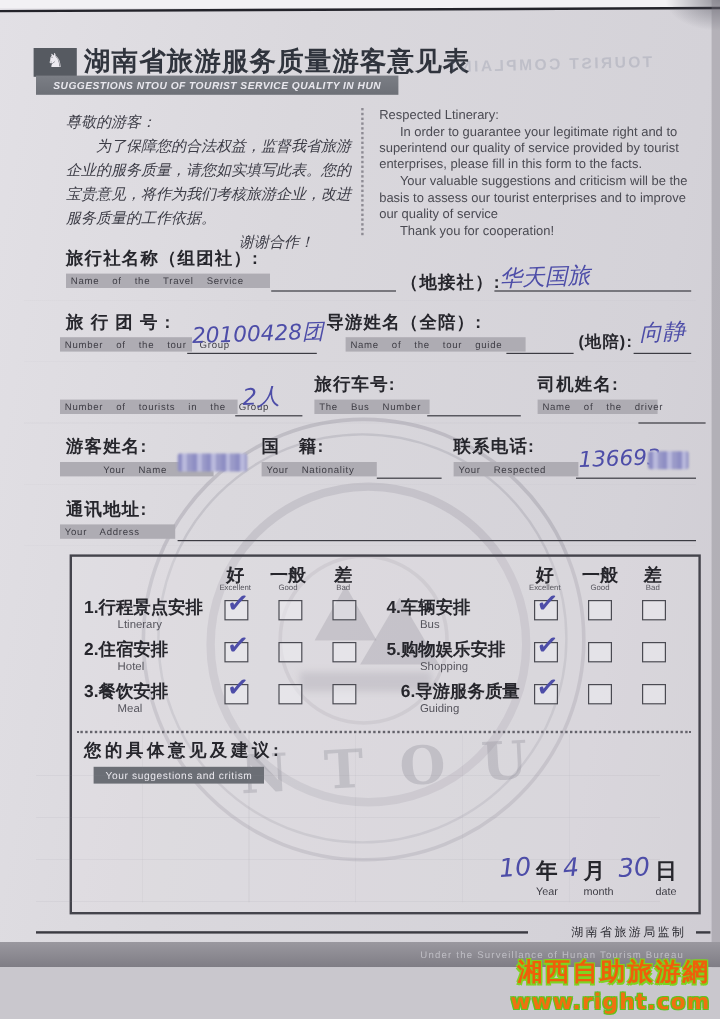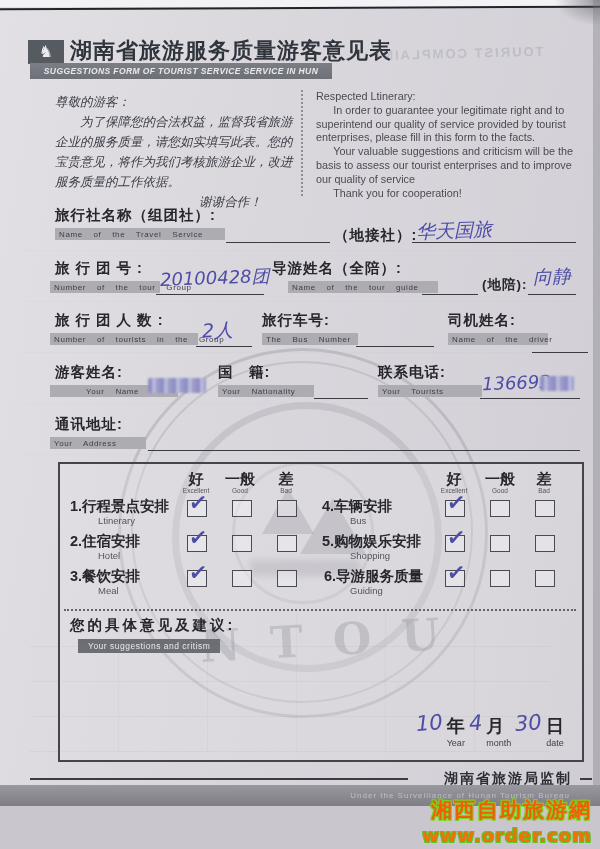--- a/index.html
+++ b/index.html
@@ -72,21 +72,21 @@
   
   .date-row{display:flex;align-items:flex-start;gap:4px;}
   .date-cn{font-weight:bold;font-size:18px;}
   .date-en{font-size:9px;color:#3f3e46;text-align:center;}
   .date-hw{font-family:"DejaVu Sans",sans-serif;font-style:italic;color:#4d4da8;font-size:21px;
         transform:rotate(-4deg);margin-top:-3px;}
   
   .footer-row{left:30px;top:770px;width:562px;display:flex;align-items:center;gap:8px;}
   .footer-line{border-top:2px solid #3b3b42;flex:1;}
   .footer-line.short{flex:0 0 12px;}
-  .footer-issuer{font-weight:bold;font-size:14px;letter-spacing:2px;color:#2c2c33;margin-left:28px;}
+  .footer-issuer{font-weight:normal;font-size:10px;letter-spacing:2px;color:#2c2c33;margin-left:28px;}
   .scan-bar{left:0;top:785px;width:600px;height:21px;background:linear-gradient(#9a989f,#7f7d85);
         display:flex;align-items:center;justify-content:flex-end;padding-right:30px;box-sizing:border-box;}
   .scan-bar span{color:rgba(240,240,246,.5);font-size:8px;letter-spacing:1px;}
   .site-mark{right:8px;top:796px;text-align:right;font-family:"DejaVu Sans",sans-serif;font-weight:bold;}
   .site-name{font-size:21px;color:#ef5f0a;letter-spacing:2px;
         text-shadow:-1px -1px 0 #7ed321,1px -1px 0 #7ed321,-1px 1px 0 #7ed321,1px 1px 0 #7ed321;}
   .site-url{font-size:18px;color:#f07010;letter-spacing:1px;margin-top:1px;
         text-shadow:-1px -1px 0 #5fc41e,1px -1px 0 #5fc41e,-1px 1px 0 #5fc41e,1px 1px 0 #5fc41e;}
 </style>
 </head>
@@ -107,21 +107,21 @@
   <div class="mountain" style="left:262px;top:488px;width:52px;height:46px;"></div>
   <div class="mountain" style="left:300px;top:498px;width:66px;height:56px;"></div>
   <div class="stamp-blob" style="left:250px;top:560px;width:110px;height:16px;"></div>
   <div class="abs stamp-letters">NTOU</div>
 
   <div class="abs logo-box">
     <span>♞</span>
   </div>
   <div class="abs title">湖南省旅游服务质量游客意见表</div>
   <div class="abs subtitle-bar">
-    <span>SUGGESTIONS FORM OF TOURIST SERVICE SERVICE IN HUN</span>
+    <span>SUGGESTIONS NTOU OF TOURIST SERVICE QUALITY IN HUN</span>
   </div>
   <div class="abs bleed-head">TOURIST COMPLAINT</div>
 
   <div class="abs intro-cn">
     <div>尊敬的游客：</div>
     <div class="body">为了保障您的合法权益，监督我省旅游企业的服务质量，请您如实填写此表。您的宝贵意见，将作为我们考核旅游企业，改进服务质量的工作依据。</div>
     <div class="closing">谢谢合作！</div>
   </div>
   <div class="abs intro-divider"></div>
   <div class="abs intro-en">
@@ -142,39 +142,38 @@
   <div class="abs sub" style="left:50px;top:281px;width:102px;">Number of the tour Group</div>
   <div class="abs hw" style="left:160px;top:266px;font-size:18px;">20100428团</div>
   <div class="abs uline" style="left:156px;top:294px;width:108px;"></div>
   <div class="abs lbl" style="left:272px;top:259px;">导游姓名（全陪）:</div>
   <div class="abs sub" style="left:288px;top:281px;width:142px;">Name of the tour guide</div>
   <div class="abs uline" style="left:422px;top:294px;width:56px;"></div>
   <div class="abs lbl" style="left:482px;top:276px;font-size:13.5px;">(地陪):</div>
   <div class="abs hw" style="left:533px;top:264px;font-size:19px;">向静</div>
   <div class="abs uline" style="left:528px;top:294px;width:48px;"></div>
 
-  <div class="abs lbl" style="left:55px;top:311px;">旅 行 团 人 数 :</div>
   <div class="abs sub" style="left:50px;top:333px;width:140px;">Number of tourists in the Group</div>
   <div class="abs hw" style="left:202px;top:318px;font-size:19px;">2人</div>
   <div class="abs uline" style="left:196px;top:346px;width:56px;"></div>
   <div class="abs lbl" style="left:262px;top:311px;">旅行车号:</div>
   <div class="abs sub" style="left:262px;top:333px;width:88px;">The Bus Number</div>
   <div class="abs uline" style="left:356px;top:346px;width:78px;"></div>
   <div class="abs lbl" style="left:448px;top:311px;">司机姓名:</div>
   <div class="abs sub" style="left:448px;top:333px;width:92px;">Name of the driver</div>
   <div class="abs uline" style="left:532px;top:352px;width:56px;"></div>
 
   <div class="abs lbl" style="left:55px;top:363px;">游客姓名:</div>
   <div class="abs sub" style="left:50px;top:385px;width:88px;padding-left:36px;">Your Name</div>
   <div class="abs redact" style="left:148px;top:378px;width:58px;"></div>
   <div class="abs lbl" style="left:218px;top:363px;">国　籍:</div>
   <div class="abs sub" style="left:218px;top:385px;width:88px;">Your Nationality</div>
   <div class="abs uline" style="left:314px;top:398px;width:54px;"></div>
   <div class="abs lbl" style="left:378px;top:363px;">联系电话:</div>
-  <div class="abs sub" style="left:378px;top:385px;width:96px;">Your Tourists</div>
+  <div class="abs sub" style="left:378px;top:385px;width:96px;">Your Respected</div>
   <div class="abs hw" style="left:482px;top:372px;font-size:18px;">136693</div>
   <div class="abs redact" style="left:540px;top:376px;width:34px;"></div>
   <div class="abs uline" style="left:480px;top:398px;width:100px;"></div>
 
   <div class="abs lbl" style="left:55px;top:415px;">通讯地址:</div>
   <div class="abs sub" style="left:50px;top:437px;width:88px;">Your Address</div>
   <div class="abs uline" style="left:148px;top:450px;width:432px;"></div>
 
   <div class="abs rate-box">
 
@@ -237,21 +236,21 @@
     <div class="cb" style="left:475px;top:71px;"></div>
 
     <div class="abs item-lbl" style="left:10px;top:103px;">3.餐饮安排</div>
     <div class="abs item-en" style="left:38px;top:121px;">Meal</div>
     <div class="cb" style="left:127px;top:106px;">
         <span class="check"></span>
       </div>
     <div class="cb" style="left:172px;top:106px;"></div>
     <div class="cb" style="left:217px;top:106px;"></div>
 
-    <div class="abs item-lbl" style="left:264px;top:103px;">6.导游服务质量</div>
+    <div class="abs item-lbl" style="left:274px;top:103px;">6.导游服务质量</div>
     <div class="abs item-en" style="left:290px;top:121px;">Guiding</div>
     <div class="cb" style="left:385px;top:106px;">
         <span class="check"></span>
       </div>
     <div class="cb" style="left:430px;top:106px;"></div>
     <div class="cb" style="left:475px;top:106px;"></div>
 
     <div class="abs dotted-sep"></div>
 
     <div class="abs sugg-lbl" style="left:10px;top:152px;">您的具体意见及建议:</div>
@@ -284,16 +283,16 @@
     <div class="footer-issuer">湖南省旅游局监制</div>
     <div class="footer-line short"></div>
   </div>
   <div class="abs scan-bar">
     <span>Under the Surveillance of Hunan Tourism Bureau</span>
   </div>
   <div class="abs scan-bottom"></div>
 
   <div class="abs site-mark">
     <div class="site-name">湘西自助旅游網</div>
-    <div class="site-url">www.order.com</div>
+    <div class="site-url">www.right.com</div>
   </div>
 
 </div>
 
 </body></html>

